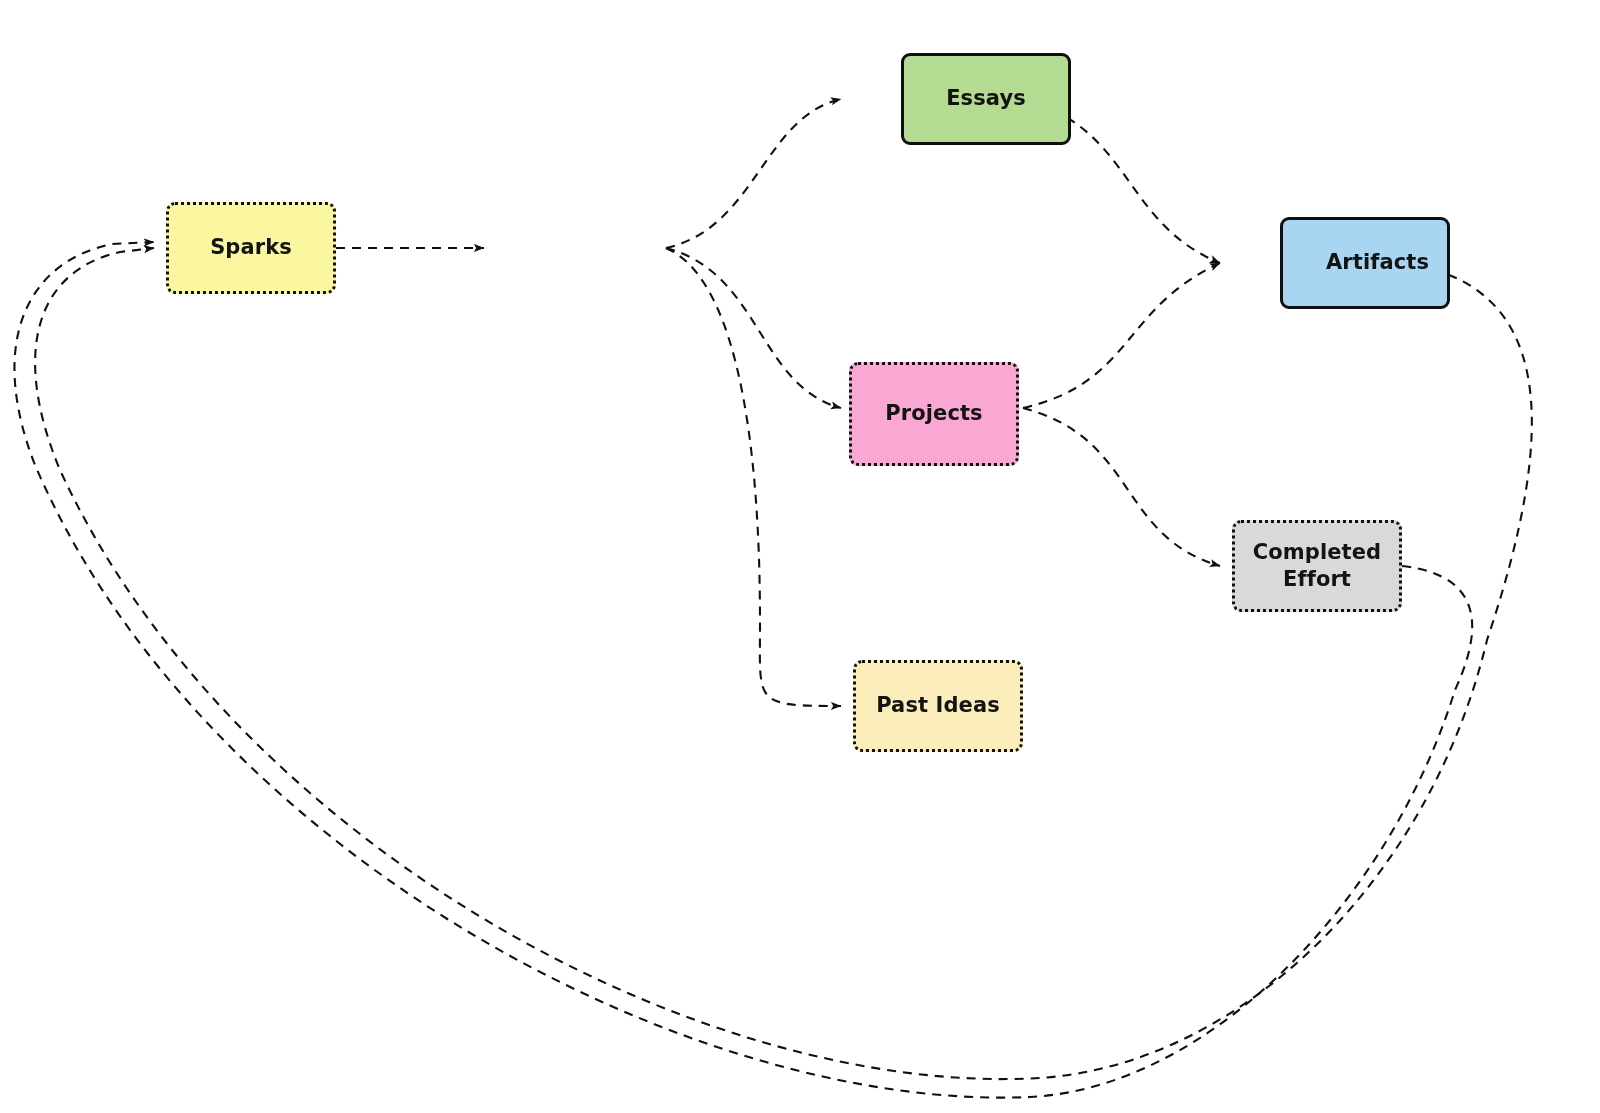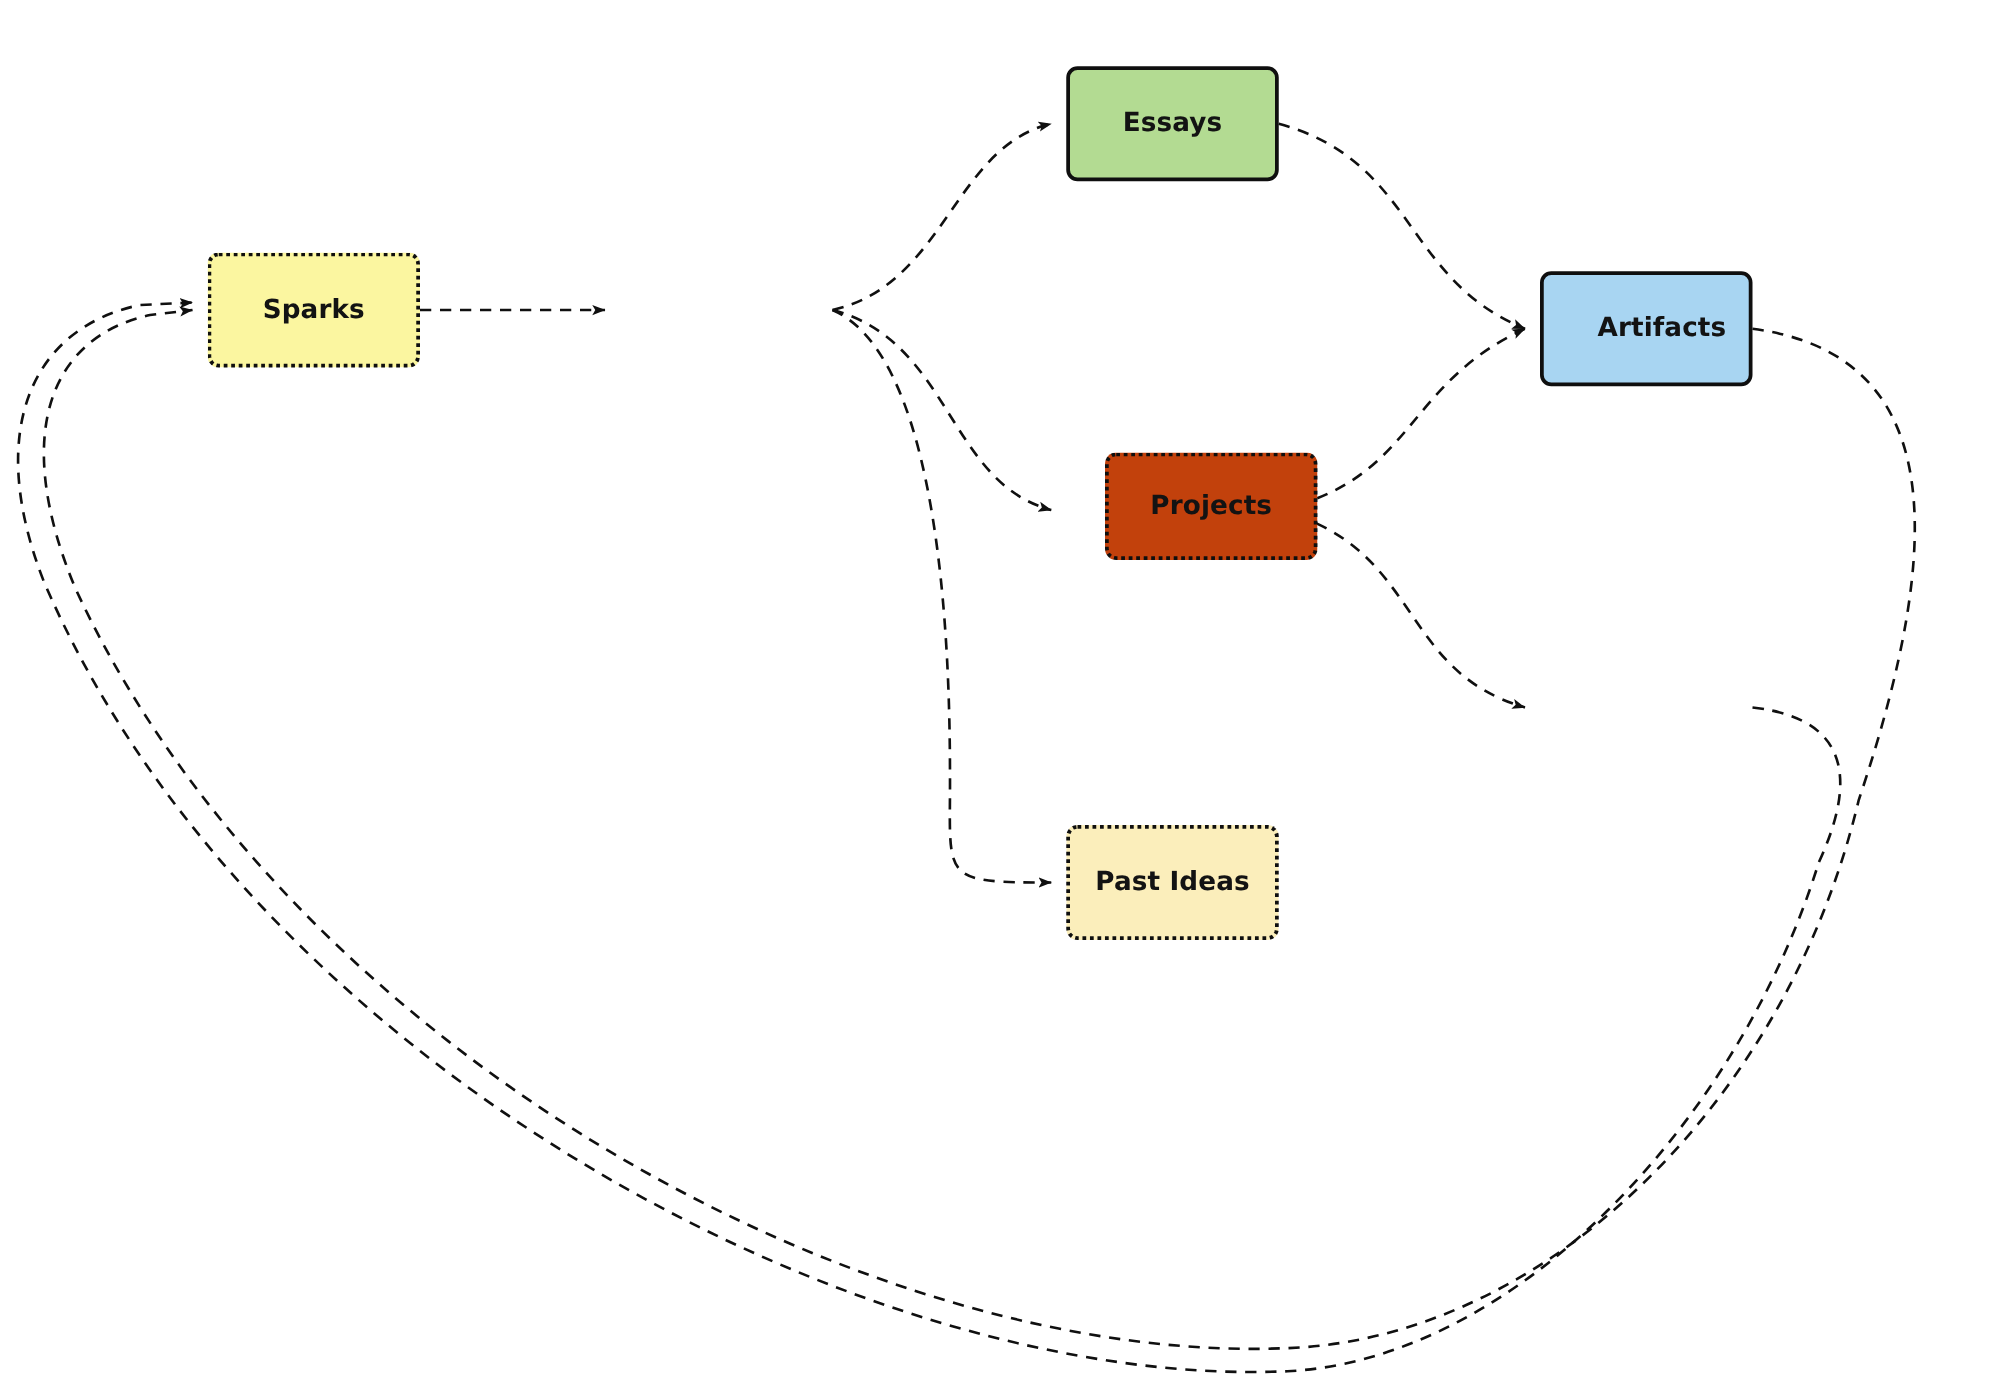--- a/index.html
+++ b/index.html
@@ -39,21 +39,21 @@
     color: #131313;
     line-height: 1.3;
     letter-spacing: 0.1px;
   }
   .node-label {
     display: block;
     white-space: pre-line;
     padding: 0 6px;
   }
   .b-dotted { border-style: dotted; border-width: 3.5px; }
-  .b-solid  { border-style: solid;  border-width: 3px; }
+  .b-solid  { border-style: solid;  border-width: 3px; margin-left: 48px; }
 </style>
 </head>
 <body>
 
 <div id="canvas">
 
   <svg id="edge-layer" viewBox="0 0 1600 1113" width="1600" height="1113" xmlns="http://www.w3.org/2000/svg">
     <defs>
       <marker id="arrowhead" markerWidth="11" markerHeight="9" refX="10.2" refY="4.5" orient="auto" markerUnits="userSpaceOnUse">
         <path d="M0,0.4 L10.6,4.5 L0,8.6 L2.4,4.5 Z" fill="#101010"></path>
@@ -75,26 +75,30 @@
 
   <div class="node b-dotted" style="left:166px; top:202px; width:170px; height:92px; background:#fbf6a0; border-color:#0f0f0f;">
     <span class="node-label">Sparks</span>
   </div>
 
 
   <div class="node b-solid" style="left:853px; top:53px; width:170px; height:92px; background:#b3db92; border-color:#0f0f0f;">
     <span class="node-label">Essays</span>
   </div>
 
-  <div class="node b-dotted" style="left:884px; top:362px; width:170px; height:86px; background:#c2410c; border-color:#0f0f0f;">
+  <div class="node b-dotted" style="left:849px; top:362px; width:170px; height:104px; background:#f9a8d4; border-color:#0f0f0f;">
     <span class="node-label">Projects</span>
   </div>
 
   <div class="node b-dotted" style="left:853px; top:660px; width:170px; height:92px; background:#fbeebb; border-color:#0f0f0f;">
     <span class="node-label">Past Ideas</span>
   </div>
 
   <div class="node b-solid" style="left:1232px; top:217px; width:170px; height:92px; background:#a8d5f2; border-color:#0f0f0f;padding-left:25px;">
     <span class="node-label">Artifacts</span>
   </div>
 
+  <div class="node b-dotted" style="left:1232px; top:520px; width:170px; height:92px; background:#d9d9d9; border-color:#0f0f0f;">
+    <span class="node-label">Completed
+Effort</span>
+  </div>
 
 </div>
 
 </body></html>

